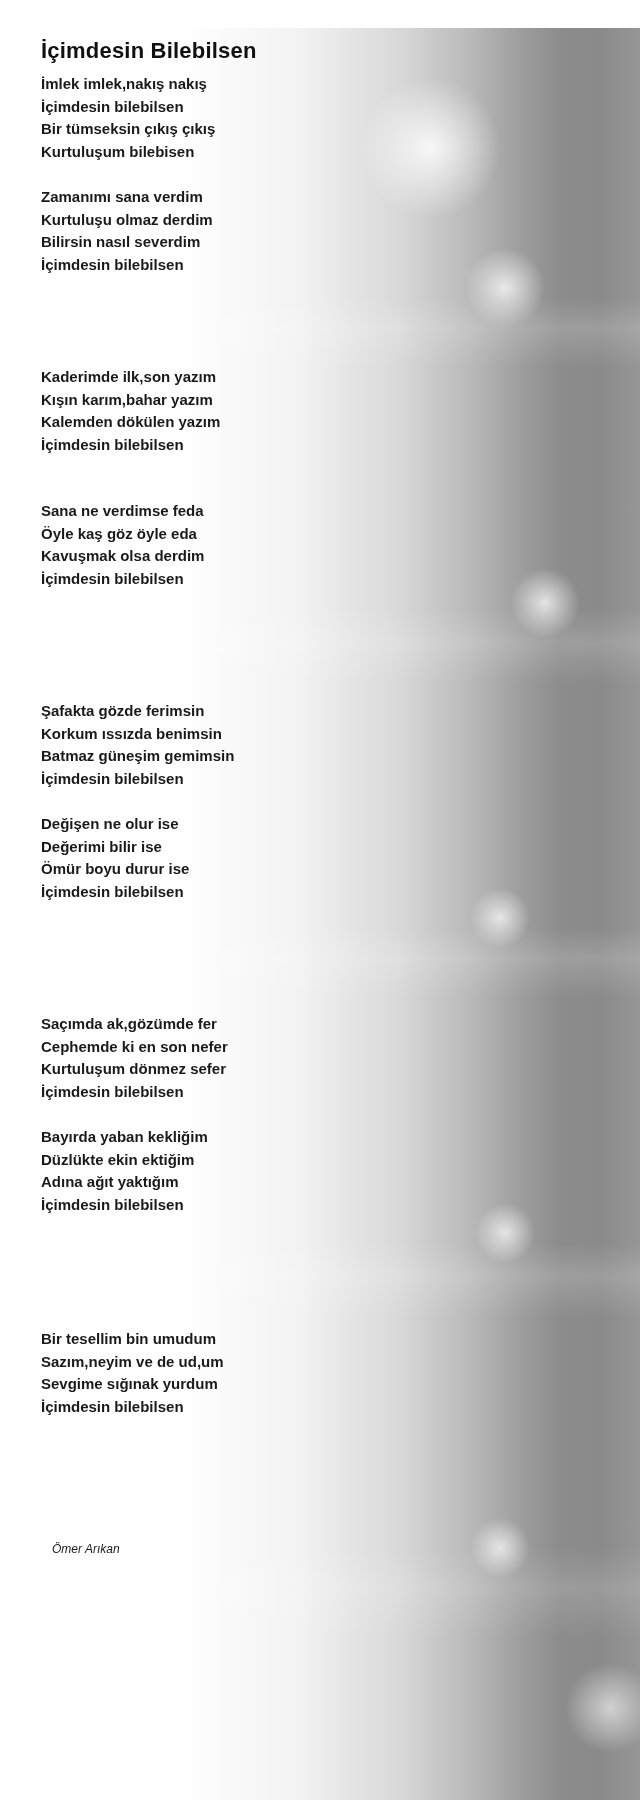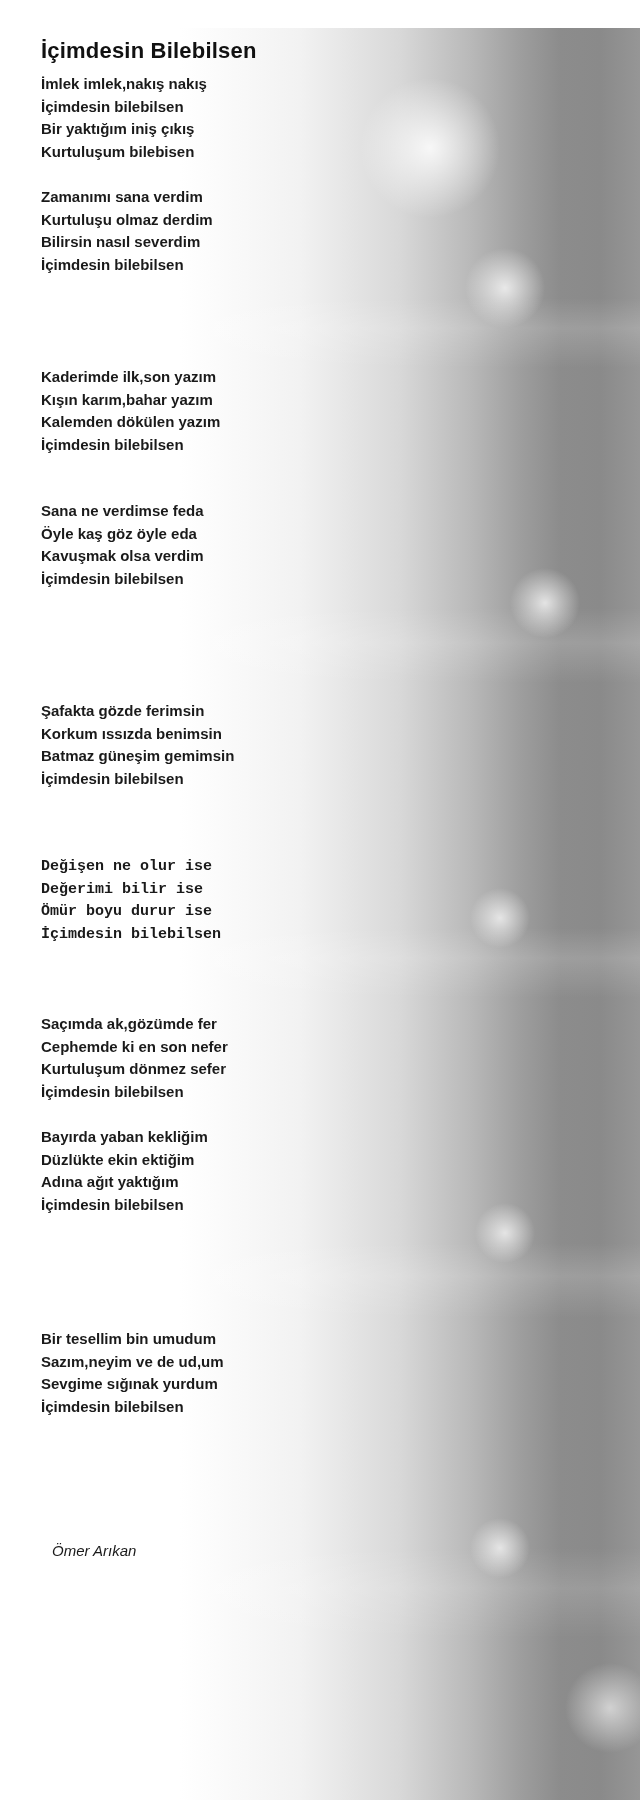--- a/index.html
+++ b/index.html
@@ -72,69 +72,69 @@
     font-size: 15px;
     font-weight: bold;
     color: #1a1a1a;
     line-height: 22.7px;
     white-space: pre;
   }
   .author {
     position: absolute;
     left: 52px;
     top: 1514px;
-    font-size: 15px;
+    font-size: 12px;
     font-style: italic;
     color: #1a1a1a;
   }
 </style>
 </head>
 <body>
 
 <div id="page">
   <div class="content">
 
     <div class="poem-title">İçimdesin Bilebilsen</div>
 
     <div class="stanza" style="top:45px;">
       <div class="line">İmlek imlek,nakış nakış</div>
       <div class="line">İçimdesin bilebilsen</div>
-      <div class="line">Bir yaktığım iniş çıkış</div>
+      <div class="line">Bir tümseksin çıkış çıkış</div>
       <div class="line">Kurtuluşum bilebisen</div>
     </div>
 
     <div class="stanza" style="top:158px;">
       <div class="line">Zamanımı sana verdim</div>
       <div class="line">Kurtuluşu olmaz derdim</div>
       <div class="line">Bilirsin nasıl severdim</div>
       <div class="line">İçimdesin bilebilsen</div>
     </div>
 
     <div class="stanza" style="top:338px;">
       <div class="line">Kaderimde ilk,son yazım</div>
       <div class="line">Kışın karım,bahar yazım</div>
       <div class="line">Kalemden dökülen yazım</div>
       <div class="line">İçimdesin bilebilsen</div>
     </div>
 
     <div class="stanza" style="top:472px;">
       <div class="line">Sana ne verdimse feda</div>
       <div class="line">Öyle kaş göz öyle eda</div>
-      <div class="line">Kavuşmak olsa verdim</div>
+      <div class="line">Kavuşmak olsa derdim</div>
       <div class="line">İçimdesin bilebilsen</div>
     </div>
 
     <div class="stanza" style="top:672px;">
       <div class="line">Şafakta gözde ferimsin</div>
       <div class="line">Korkum ıssızda benimsin</div>
       <div class="line">Batmaz güneşim gemimsin</div>
       <div class="line">İçimdesin bilebilsen</div>
     </div>
 
-    <div class="stanza" style="top:828px;font-family:Liberation Mono, monospace;">
+    <div class="stanza" style="top:785px;">
       <div class="line">Değişen ne olur ise</div>
       <div class="line">Değerimi bilir ise</div>
       <div class="line">Ömür boyu durur ise</div>
       <div class="line">İçimdesin bilebilsen</div>
     </div>
 
     <div class="stanza" style="top:985px;">
       <div class="line">Saçımda ak,gözümde fer</div>
       <div class="line">Cephemde ki en son nefer</div>
       <div class="line">Kurtuluşum dönmez sefer</div>

